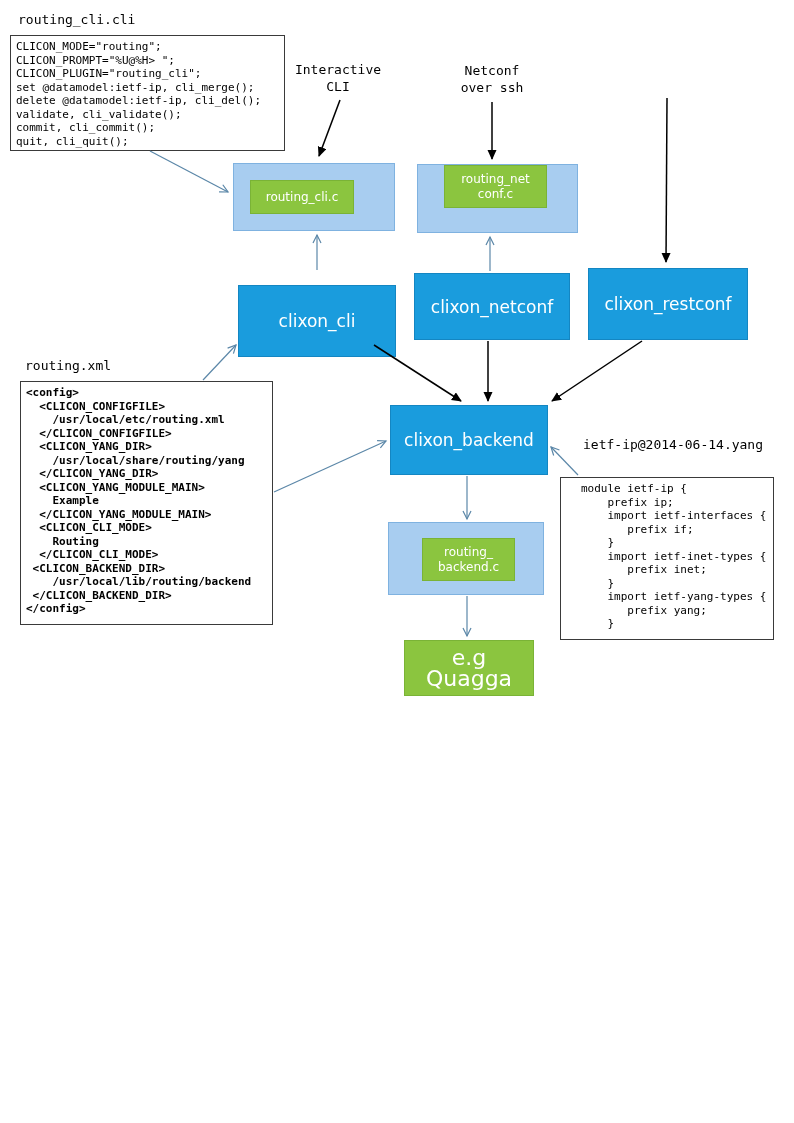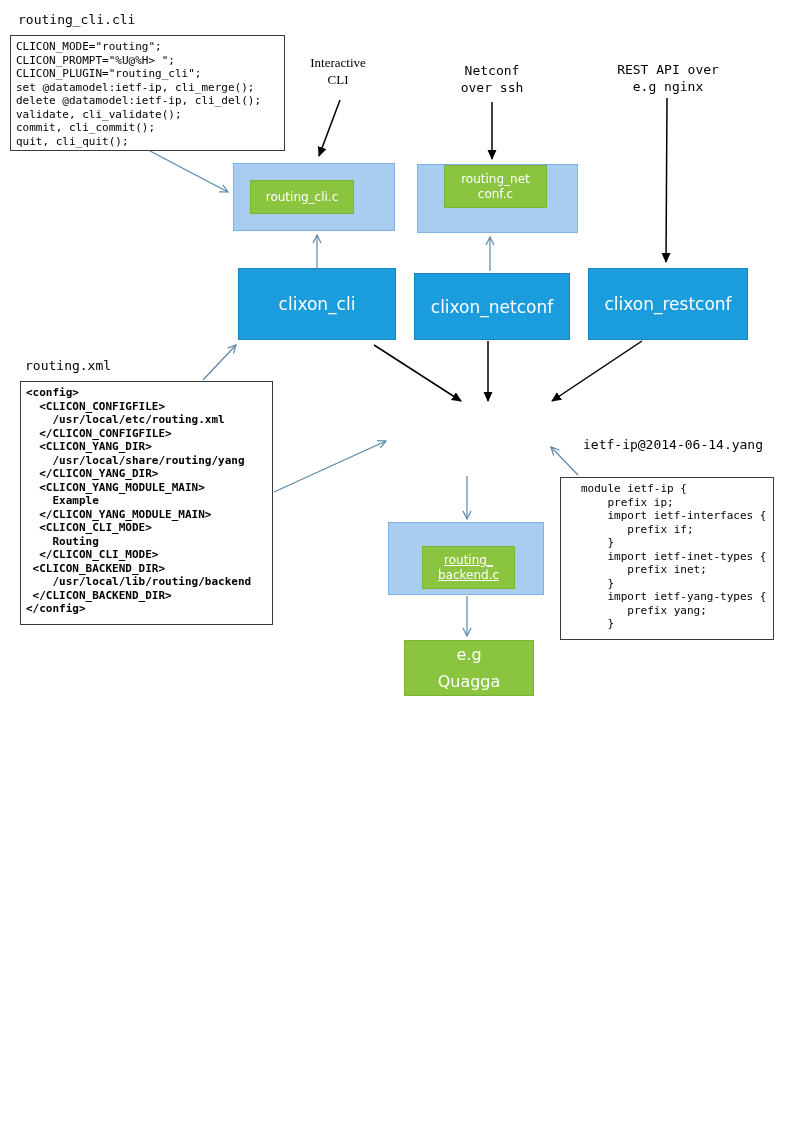--- a/index.html
+++ b/index.html
@@ -41,21 +41,21 @@
     border:1px solid var(--node-light-blue-border,#7fb2e0);
   }
   .node-green {
     box-sizing:border-box;
     background:var(--node-green,#8bc53f);
     border:1px solid var(--node-green-border,#7ab336);
     color:#fff; font-size:12px; line-height:14.5px;
     display:flex; align-items:center; justify-content:center;
     text-align:center; white-space:pre-line;
   }
-  .node-green.big { font-size:16px; line-height:27px; }
+  .node-green.big { font-size:22px; line-height:21px; }
   #connector-layer { position:absolute; left:0; top:0; pointer-events:none; }
   .arrow-black { stroke:var(--conn-black,#000); stroke-width:1.5; fill:none; }
   .arrow-blue  { stroke:var(--conn-blue,#5b87a8); stroke-width:1.2; fill:none; }
   .mk-black { fill:var(--conn-black,#000); stroke:none; }
   .mk-blue  { fill:none; stroke:var(--conn-blue,#5b87a8); stroke-width:1.2; }
 </style>
 </head>
 <body>
 
 <div id="canvas">
@@ -63,38 +63,37 @@
   <div class="abs mono-title" style="left:18px; top:12px;">routing_cli.cli</div>
   <pre class="code abs" style="left:10px; top:35px; width:275px; height:116px;">CLICON_MODE="routing";
 CLICON_PROMPT="%U@%H&gt; ";
 CLICON_PLUGIN="routing_cli";
 set @datamodel:ietf-ip, cli_merge();
 delete @datamodel:ietf-ip, cli_del();
 validate, cli_validate();
 commit, cli_commit();
 quit, cli_quit();</pre>
 
-  <div class="abs mono-label" style="left:278px; top:55px; width:120px;font-family:Liberation Serif, serif;">Interactive
+  <div class="abs mono-label" style="left:278px; top:62px; width:120px;">Interactive
 CLI</div>
   <div class="abs mono-label" style="left:442px; top:63px; width:100px;">Netconf
 over ssh</div>
-  <div class="abs mono-label" style="left:598px; top:62px; width:140px;">REST API over
-e.g nginx</div>
 
   <div class="abs node-lblue" style="left:233px; top:163px; width:162px; height:68px;">
     <div class="node-green abs" style="left:16px; top:16px; width:104px; height:34px;">routing_cli.c</div>
   </div>
   <div class="abs node-lblue" style="left:417px; top:164px; width:161px; height:69px;">
     <div class="node-green abs" style="left:26px; top:0; width:103px; height:43px;">routing_net
 conf.c</div>
   </div>
 
-  <div class="abs node-blue" style="left:238px; top:268px; width:158px; height:72px;">clixon_cli</div>
+  <div class="abs node-blue" style="left:238px; top:285px; width:158px; height:72px;">clixon_cli</div>
   <div class="abs node-blue" style="left:588px; top:268px; width:160px; height:72px;">clixon_restconf</div>
   <div class="abs node-blue" style="left:414px; top:273px; width:156px; height:67px;">clixon_netconf</div>
+  <div class="abs node-blue" style="left:390px; top:405px; width:158px; height:70px;">clixon_backend</div>
 
   <div class="abs mono-title" style="left:25px; top:358px;">routing.xml</div>
   <pre class="code abs" style="left:20px; top:381px; width:253px; height:244px;font-weight:bold;">&lt;config&gt;
   &lt;CLICON_CONFIGFILE&gt;
     /usr/local/etc/routing.xml
   &lt;/CLICON_CONFIGFILE&gt;
   &lt;CLICON_YANG_DIR&gt;
     /usr/local/share/routing/yang
   &lt;/CLICON_YANG_DIR&gt;
   &lt;CLICON_YANG_MODULE_MAIN&gt;
@@ -115,21 +114,21 @@
        prefix if;
     }
     import ietf-inet-types {
        prefix inet;
     }
     import ietf-yang-types {
        prefix yang;
     }</pre>
 
   <div class="abs node-lblue" style="left:388px; top:522px; width:156px; height:73px;">
-    <div class="node-green abs" style="left:33px; top:23px; width:93px; height:43px;text-decoration:underline;">routing_
+    <div class="node-green abs" style="left:33px; top:15px; width:93px; height:43px;">routing_
 backend.c</div>
   </div>
 
   <div class="abs node-green big" style="left:404px; top:640px; width:130px; height:56px;">e.g
 Quagga</div>
 
   <svg id="connector-layer" width="794" height="1123" viewBox="0 0 794 1123">
     <defs>
       <marker id="mk-black" markerWidth="11" markerHeight="10" refX="9" refY="4.5" orient="auto" markerUnits="userSpaceOnUse">
         <path class="mk-black" d="M0,0 L10,4.5 L0,9 z"></path>

